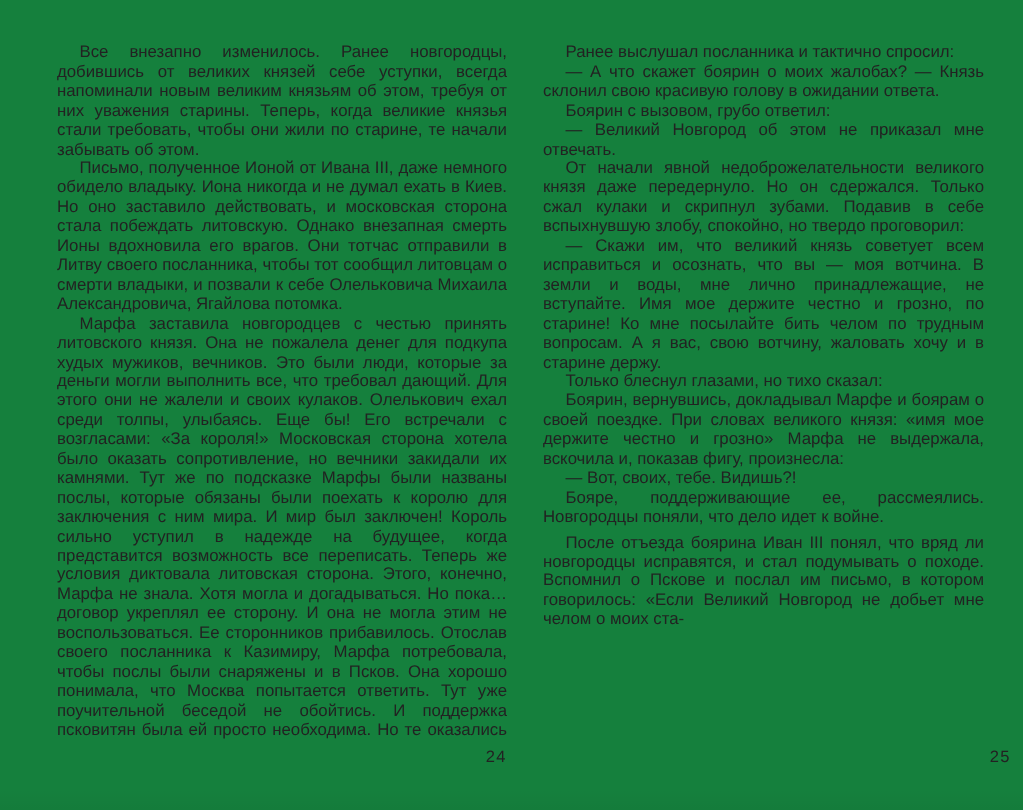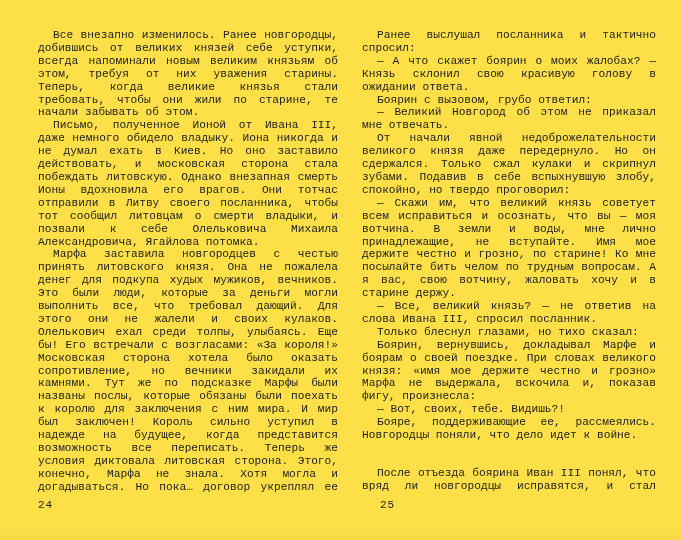--- a/index.html
+++ b/index.html
@@ -4,23 +4,23 @@
 <style>
   html, body {
     margin: 0;
     padding: 0;
     background: #ffffff;
   }
   .spread {
     position: relative;
     width: 682px;
     height: 540px;
-    background: #fde047;
+    background: #15803d;
     overflow: hidden;
-    font-family: Liberation Mono, monospace;
+    font-family: Liberation Sans, sans-serif;
     color: #222222;
   }
   .spread::after {            
     content: "";
     position: absolute;
     left: 0; right: 0; bottom: 0;
     height: 14px;
     background: linear-gradient(to bottom, rgba(0,0,0,0), rgba(0,0,0,0.035));
     pointer-events: none;
   }
@@ -34,26 +34,26 @@
   .page-right { left: 362px; width: 294px; }
   .page p {
     margin: 0;
     font-size: 11.2px;
     line-height: 12.9px;
     text-align: justify;
     hyphens: auto;
     -webkit-hyphens: auto;
   }
   .page p.indent { text-indent: 15px; }
-  .page p.section-break { margin-top: 25px; }
+  .page p.section-break { margin-top: 4px; }
   .page-number {
     position: absolute;
     top: 499px;
     width: 300px;
-    text-align: left;
+    text-align: right;
     font-size: 11px;
     letter-spacing: 1px;
   }
   .page-number-left  { left: 38px; }
   .page-number-right { left: 380px; width: 294px; }
 </style>
 </head>
 <body>
 
 <div class="spread">
@@ -65,21 +65,20 @@
     <p class="indent">Узнав об этом, хитрая Марфа задумала снарядить посла и в Москву. Выбор пал на боярина Василия Ананьина. Она</p>
   </div>
 
   <div class="page page-right">
     <p class="indent">Ранее выслушал посланника и тактично спросил:</p>
     <p class="indent">— А что скажет боярин о моих жалобах? — Князь склонил свою красивую голову в ожидании ответа.</p>
     <p class="indent">Боярин с вызовом, грубо ответил:</p>
     <p class="indent">— Великий Новгород об этом не приказал мне отвечать.</p>
     <p class="indent">От начали явной недоброжелательности великого князя даже передернуло. Но он сдержался. Только сжал кулаки и скрипнул зубами. Подавив в себе вспыхнувшую злобу, спокойно, но твердо проговорил:</p>
     <p class="indent">— Скажи им, что великий князь советует всем исправиться и осознать, что вы — моя вотчина. В земли и воды, мне лично принадлежащие, не вступайте. Имя мое держите честно и грозно, по старине! Ко мне посылайте бить челом по трудным вопросам. А я вас, свою вотчину, жаловать хочу и в старине держу.</p>
-    <p class="indent">— Все, великий князь? — не ответив на слова Ивана III, спросил посланник.</p>
     <p class="indent">Только блеснул глазами, но тихо сказал:</p>
     <p class="indent">Боярин, вернувшись, докладывал Марфе и боярам о своей поездке. При словах великого князя: «имя мое держите честно и грозно» Марфа не выдержала, вскочила и, показав фигу, произнесла:</p>
     <p class="indent">— Вот, своих, тебе. Видишь?!</p>
     <p class="indent">Бояре, поддерживающие ее, рассмеялись. Новгородцы поняли, что дело идет к войне.</p>
     <p class="indent section-break">После отъезда боярина Иван III понял, что вряд ли новгородцы исправятся, и стал подумывать о походе. Вспомнил о Пскове и послал им письмо, в котором говорилось: «Если Великий Новгород не добьет мне челом о моих ста-</p>
   </div>
 
   <div class="page-number page-number-left">24</div>
   <div class="page-number page-number-right">25</div>
 

